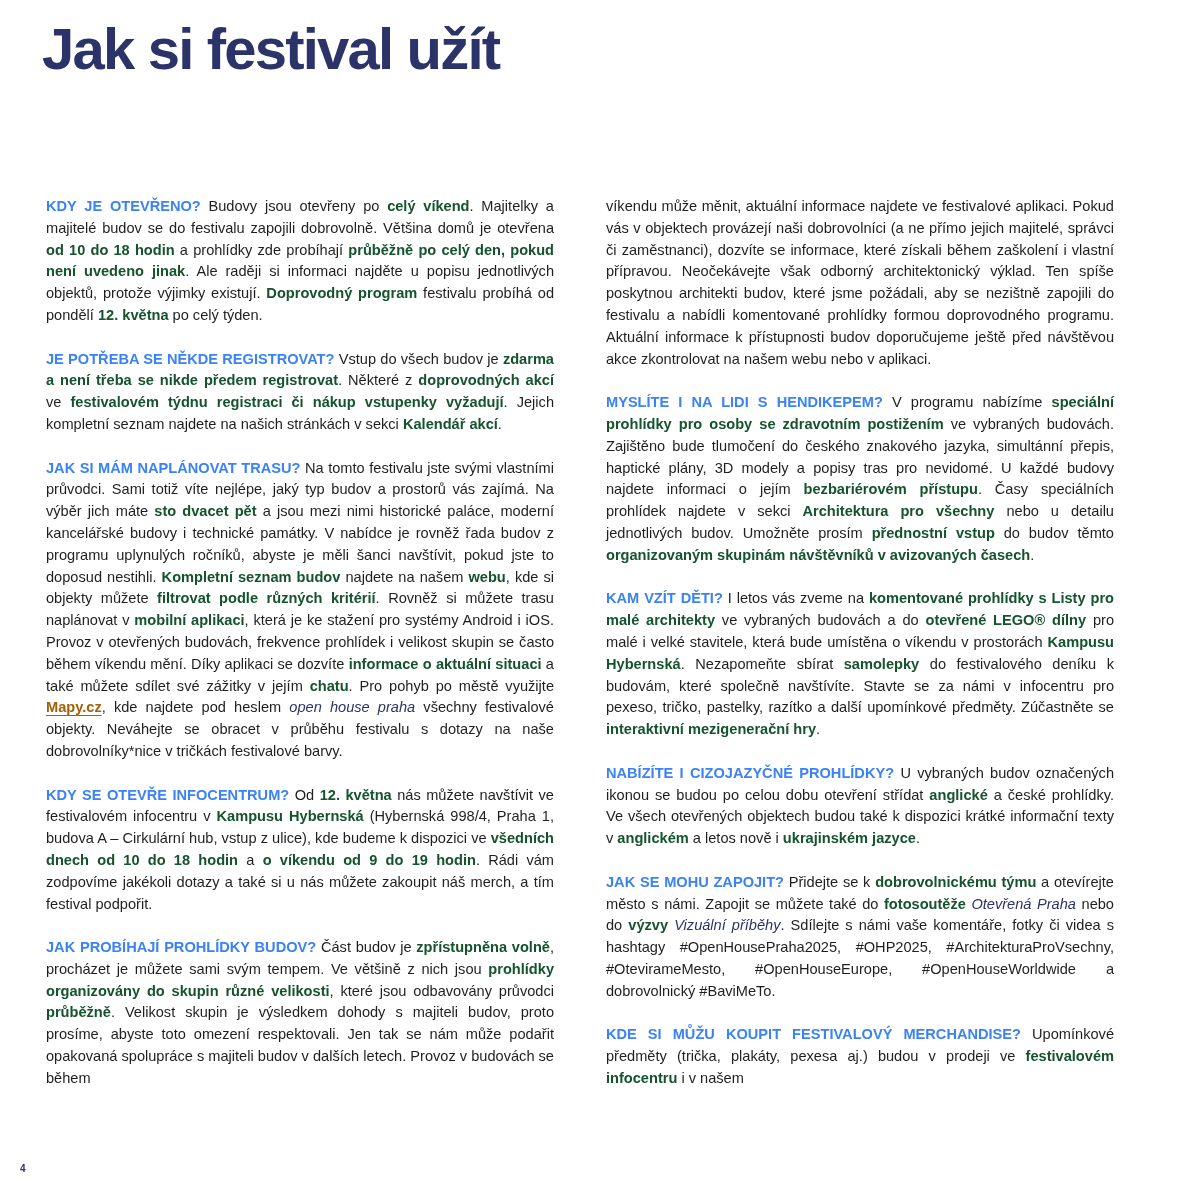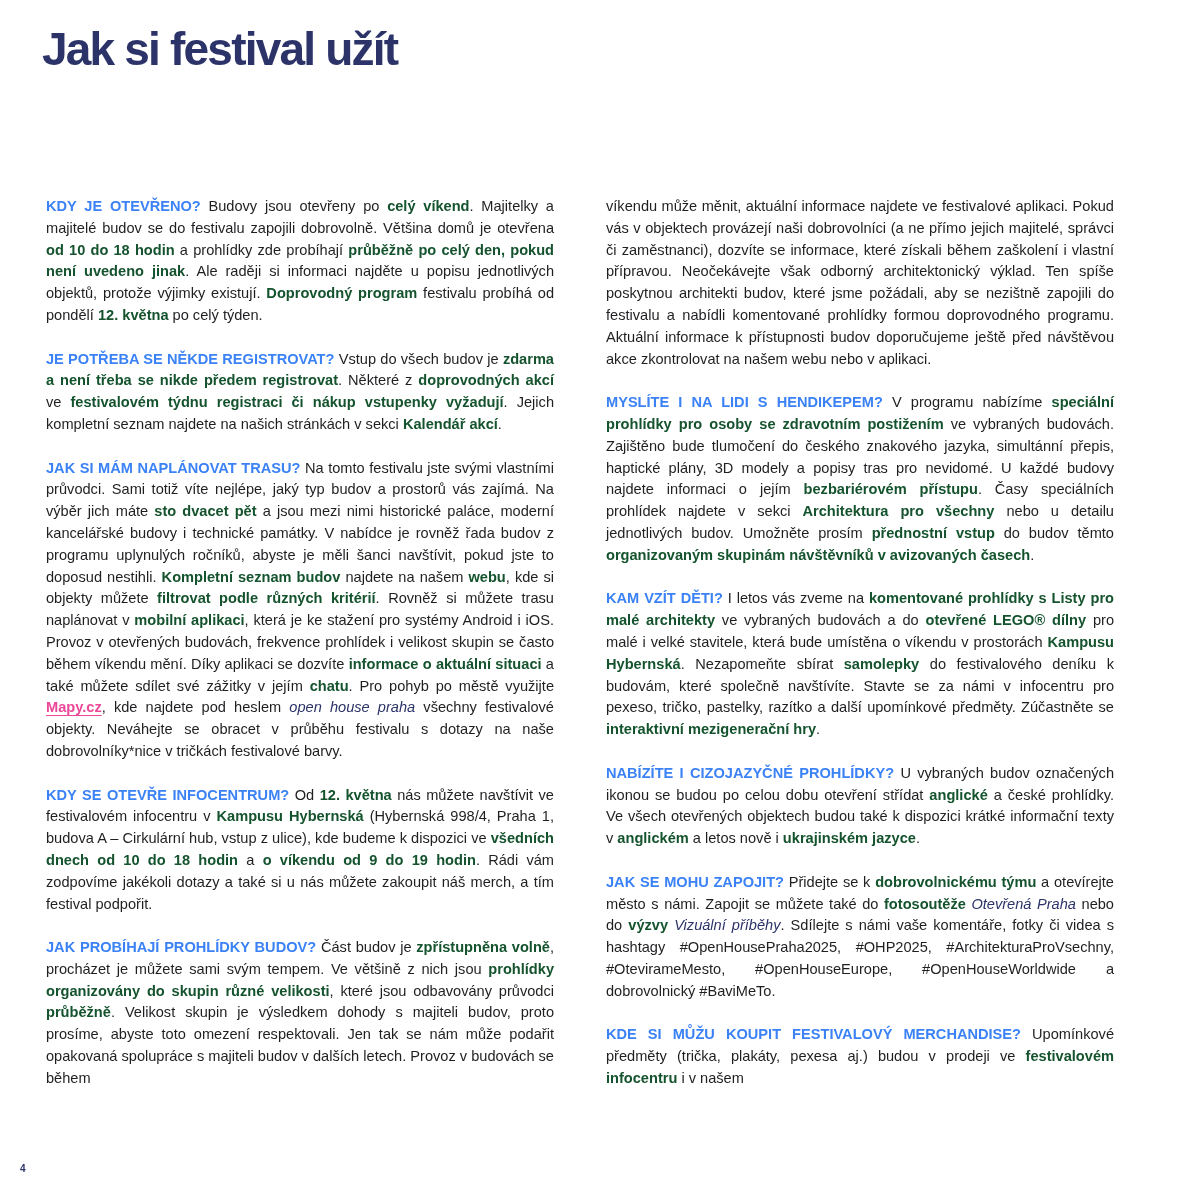--- a/index.html
+++ b/index.html
@@ -15,21 +15,21 @@
       font-family: "Liberation Sans", "DejaVu Sans", sans-serif;
       color: #1f1f22;
     }
     .page-title {
       position: absolute;
       left: 42px;
       top: 14px;
       margin: 0;
       font-family: "Liberation Sans", sans-serif;
       font-weight: 700;
-      font-size: 46px;
+      font-size: 58px;
       letter-spacing: -1.8px;
       line-height: 70px;
       color: #2b3369;
     }
     .column {
       position: absolute;
       top: 196px;
       width: 508px;
       font-size: 14.6px;
       line-height: 21.8px;
@@ -55,21 +55,21 @@
       font-style: italic;
       color: #2b3369;
     }
     .it {
       font-style: italic;
       color: #2b3369;
       margin-top: 24px;
     }
     .link {
       font-weight: 700;
-      color: #ec4899;
+      color: #a16207;
       text-decoration: underline;
       text-underline-offset: 3px;
       cursor: pointer;
     }
     .page-number {
       position: absolute;
       left: 20px;
       top: 1163px;
       font-size: 10px;
       font-weight: 700;

